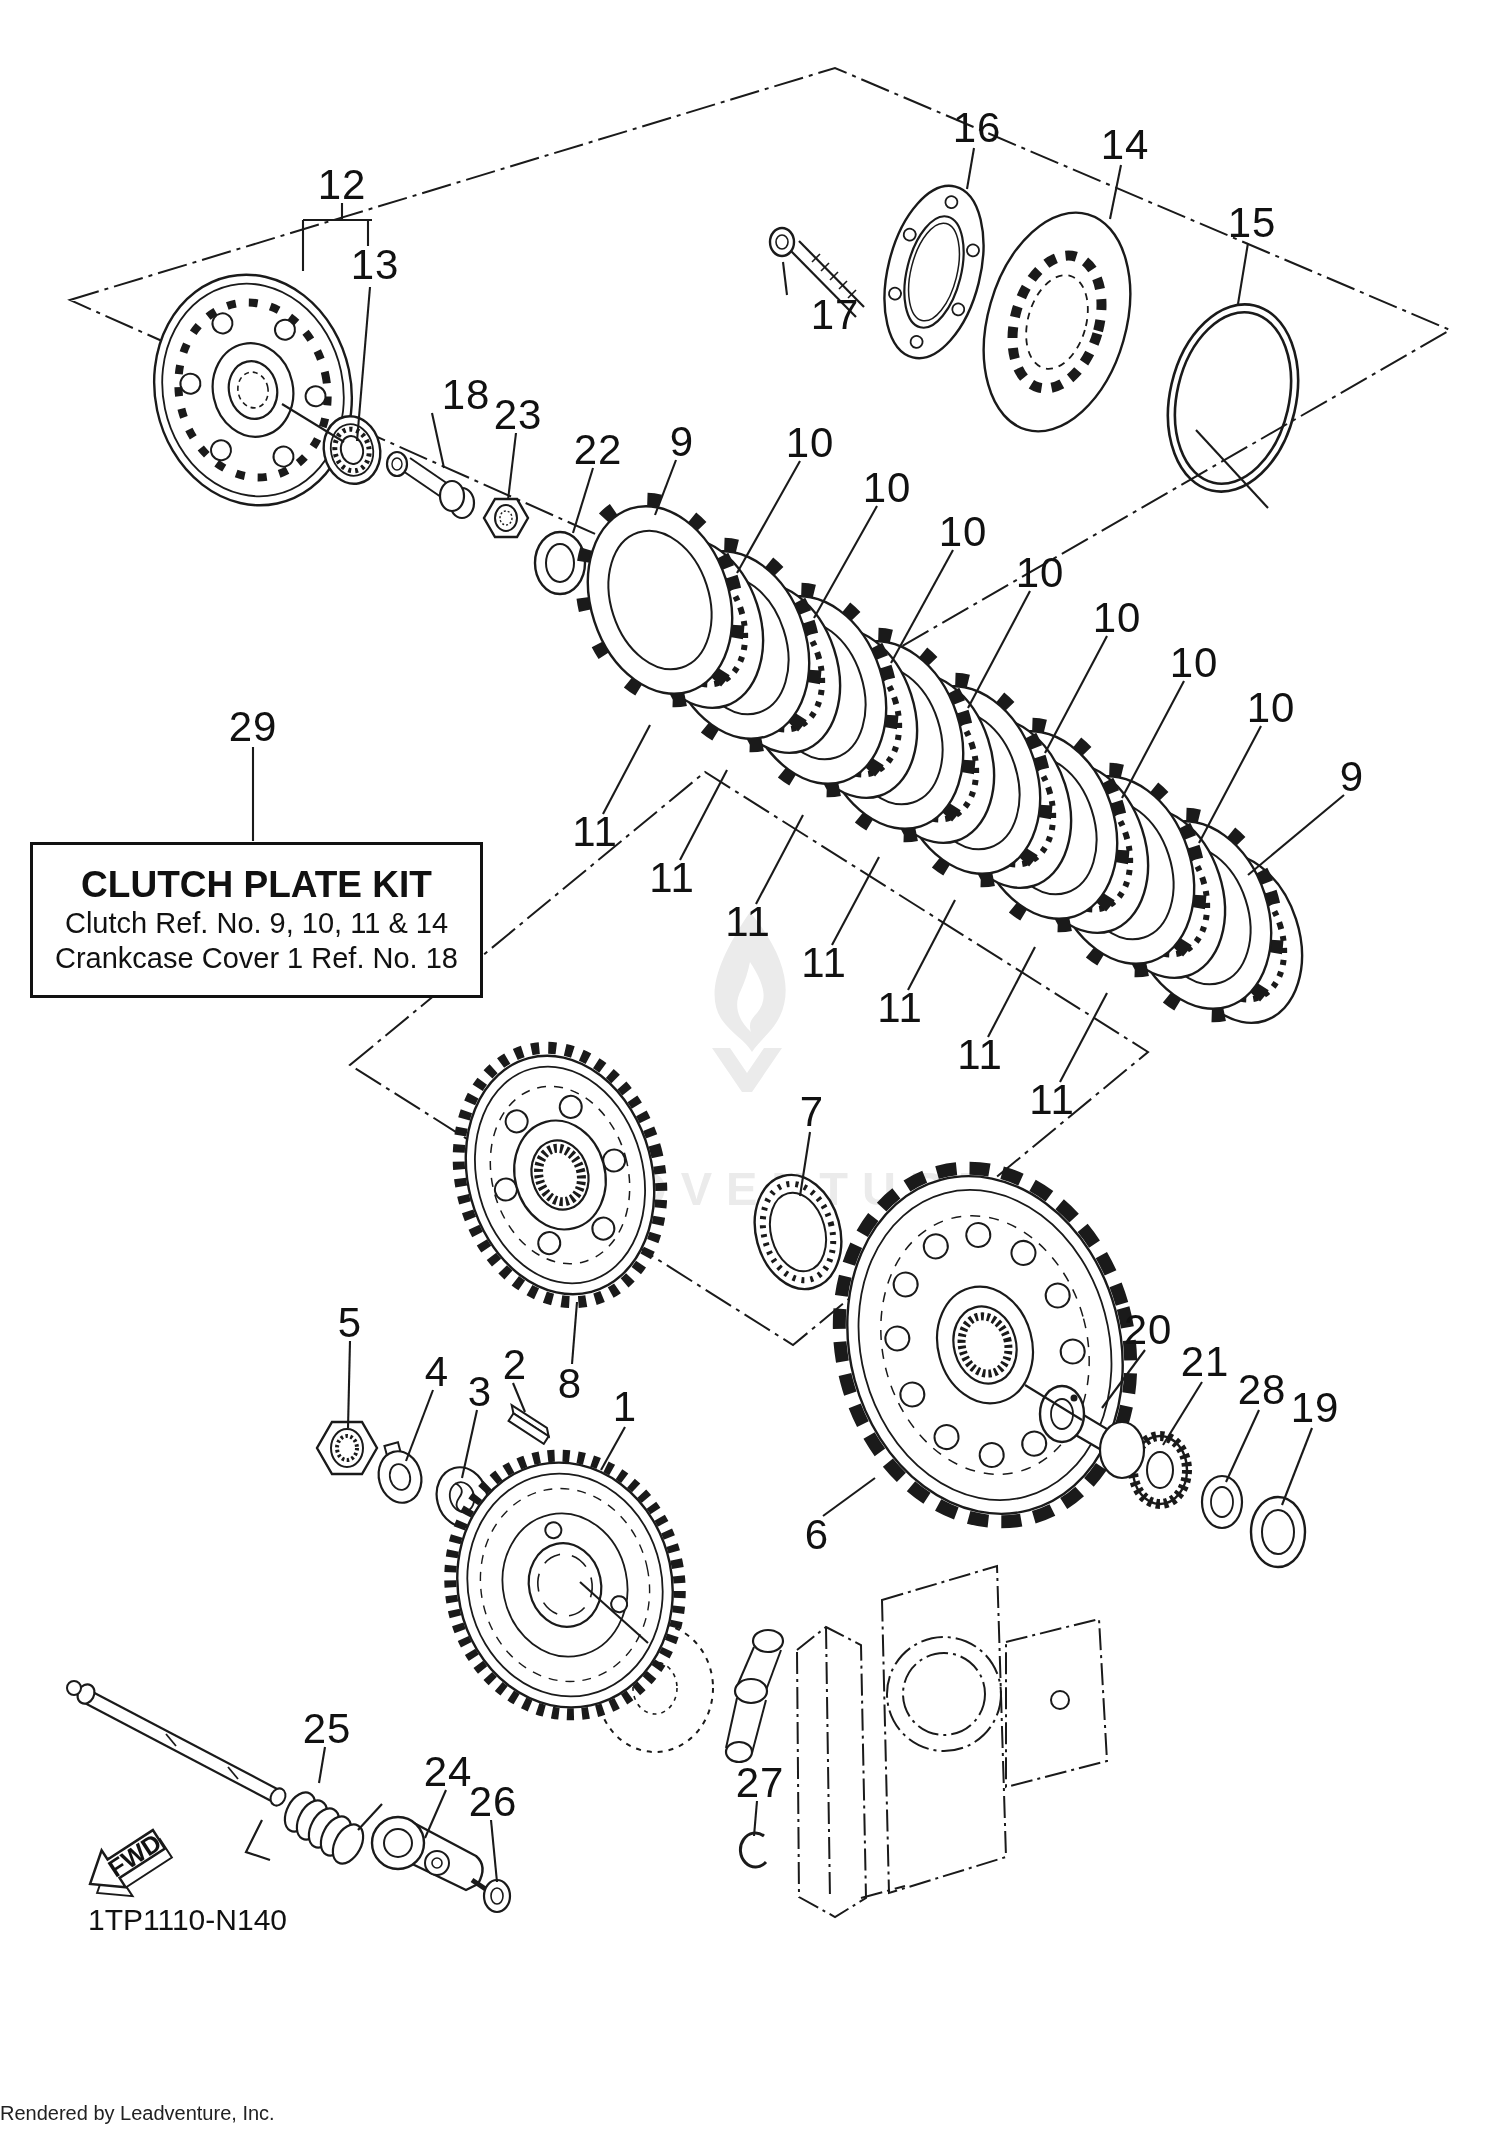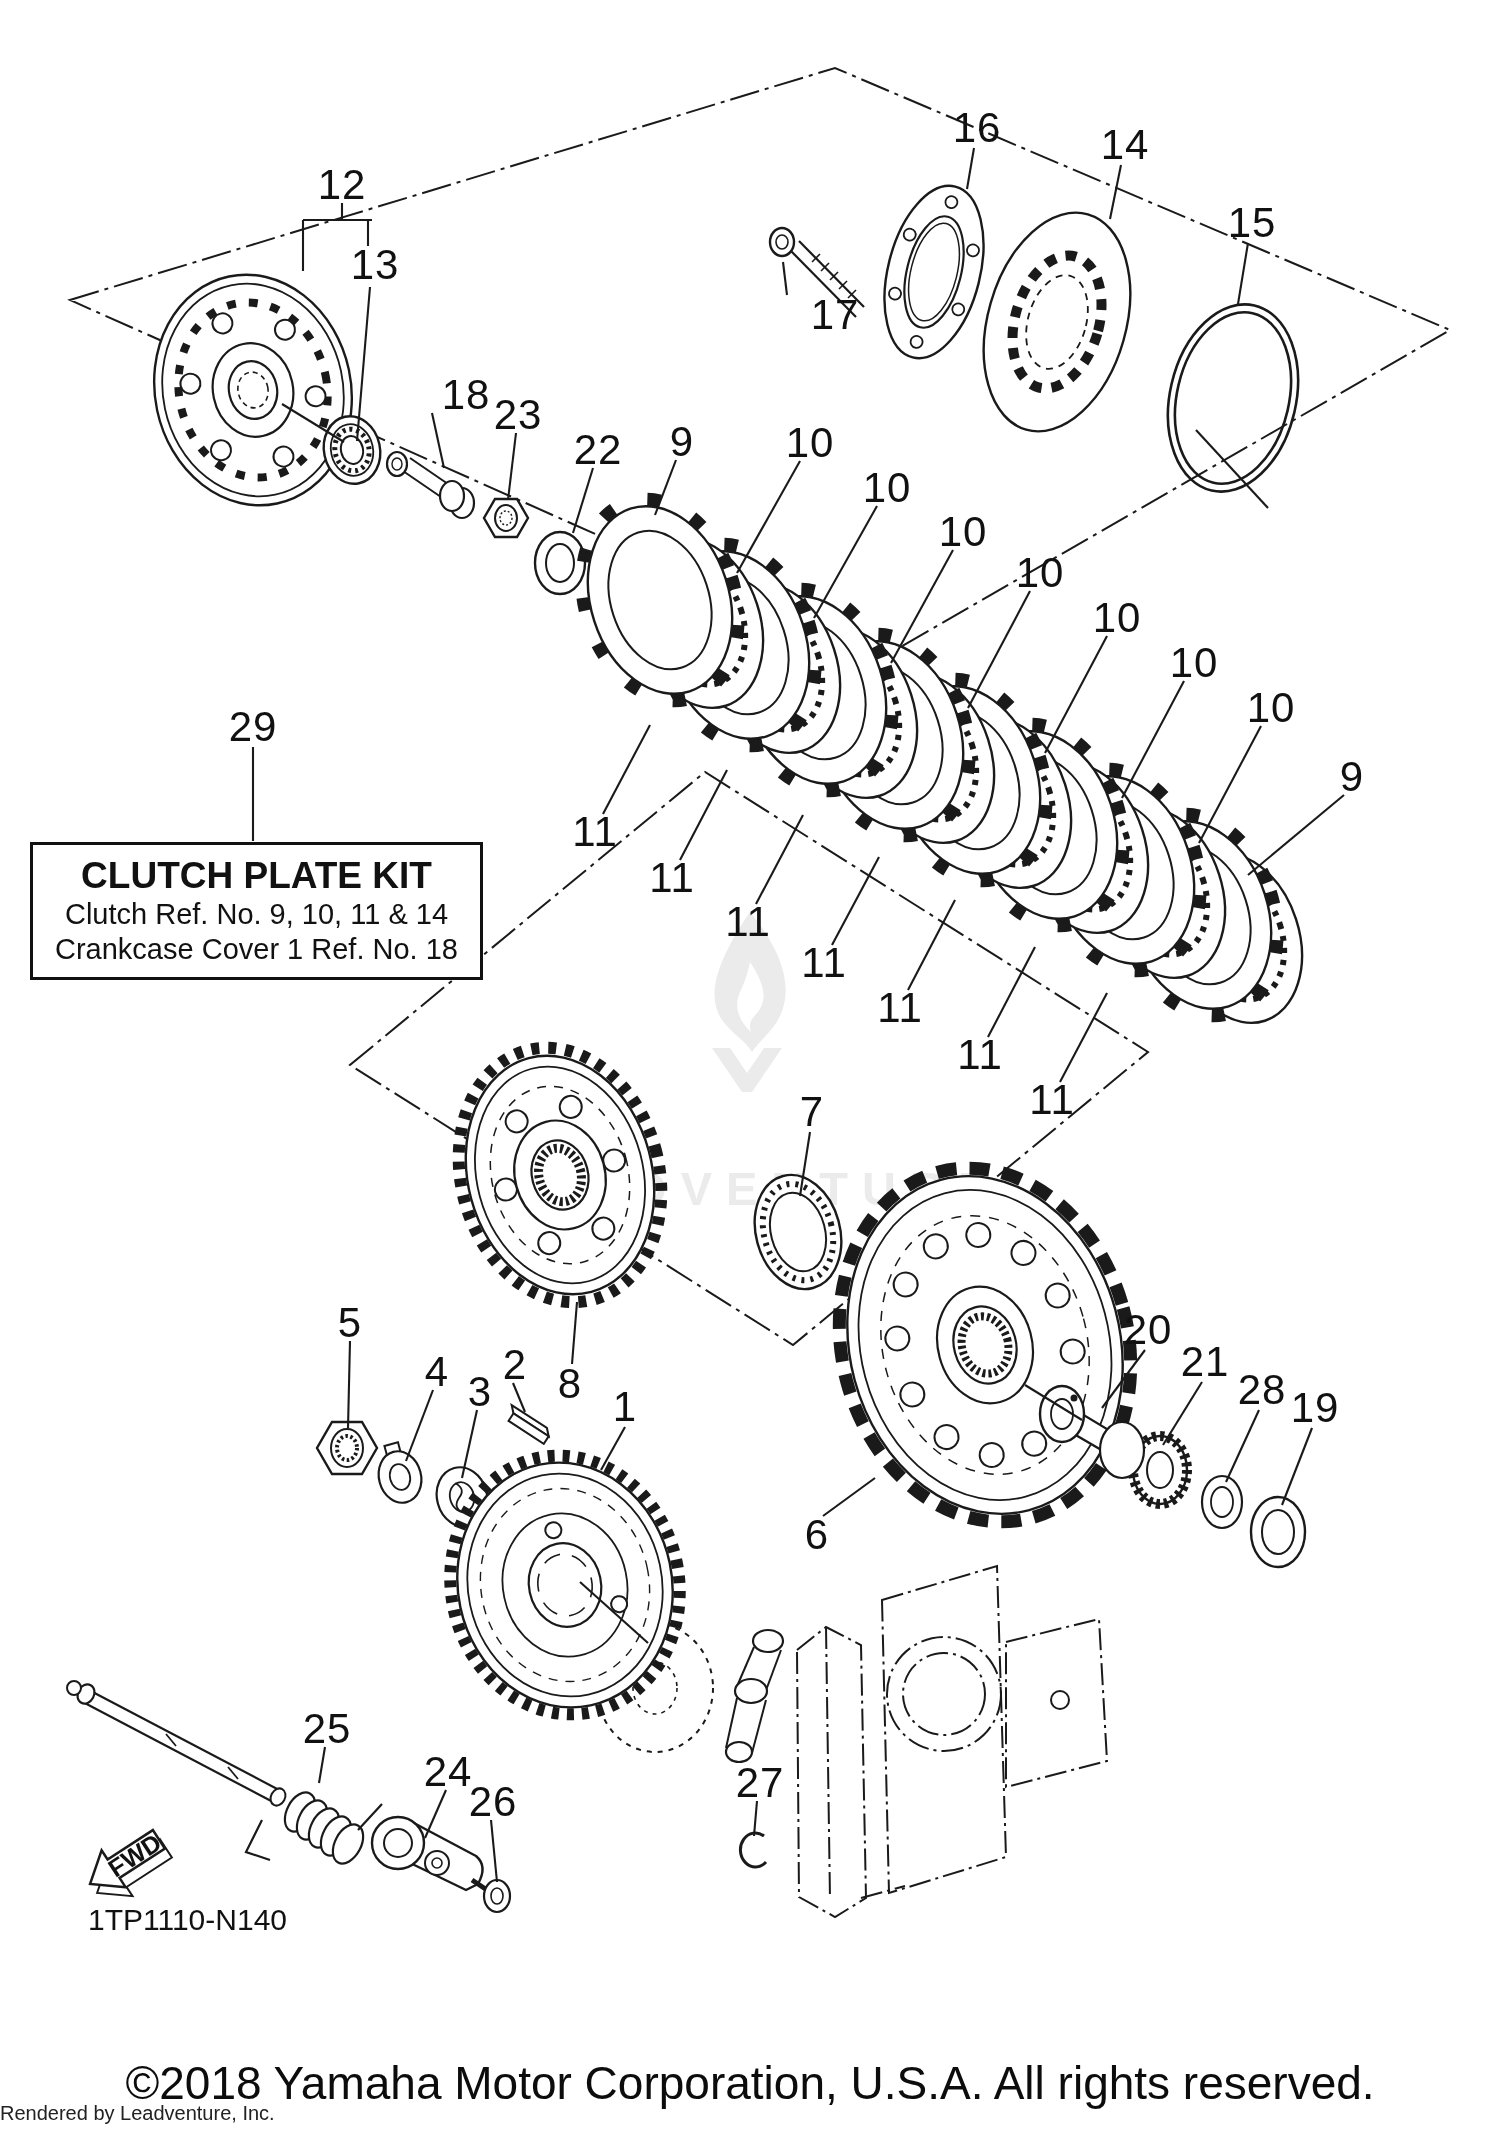--- a/index.html
+++ b/index.html
@@ -2,21 +2,21 @@
 <html><head>
 <meta charset="utf-8">
 <style>
   html,body{margin:0;padding:0;background:#fff;}
   .page{position:relative;width:1500px;height:2135px;background:#fff;overflow:hidden;
         font-family:"Liberation Sans",sans-serif;color:#111;}
   .page svg.art{position:absolute;left:0;top:0;}
   .callout{position:absolute;transform:translate(-50%,-50%);font-size:42px;line-height:1;
            color:#111;white-space:nowrap;letter-spacing:1px;}
   #leader-lines line, .xline{stroke:#1a1a1a;stroke-width:2.1;}
-  .notebox{position:absolute;left:30px;top:842px;width:453px;height:138px;border:3px solid #111;
+  .notebox{position:absolute;left:30px;top:842px;width:453px;height:156px;border:3px solid #111;
            background:#fff;display:flex;flex-direction:column;justify-content:center;align-items:center;box-sizing:border-box;}
   .notebox .nb-title{font-weight:bold;font-size:37px;line-height:1.15;}
   .notebox .nb-line{font-size:29px;line-height:1.2;}
   .footer-copy{position:absolute;left:0;top:2056px;width:100%;text-align:center;font-size:46px;color:#0c0c0c;}
   .footer-render{position:absolute;left:0;top:2102px;width:100%;text-align:left;font-size:20px;color:#222;}
 </style>
 </head>
 <body>
 
 <div class="page">
@@ -400,16 +400,15 @@
       <div class="callout" style="left: 437px; top: 1372px;">4</div>
       <div class="callout" style="left: 480px; top: 1392px;">3</div>
       <div class="callout" style="left: 515px; top: 1365px;">2</div>
       <div class="callout" style="left: 625px; top: 1407px;">1</div>
       <div class="callout" style="left: 327px; top: 1729px;">25</div>
       <div class="callout" style="left: 448px; top: 1772px;">24</div>
       <div class="callout" style="left: 493px; top: 1802px;">26</div>
       <div class="callout" style="left: 760px; top: 1783px;">27</div>
     </div>
 
-<div class="footer-copy">©2018 Yamaha Motor Corporation, U.S.A. All rights reserved.</div>
 <div class="footer-render">Rendered by Leadventure, Inc.</div>
 
 </div>
 
 </body></html>

